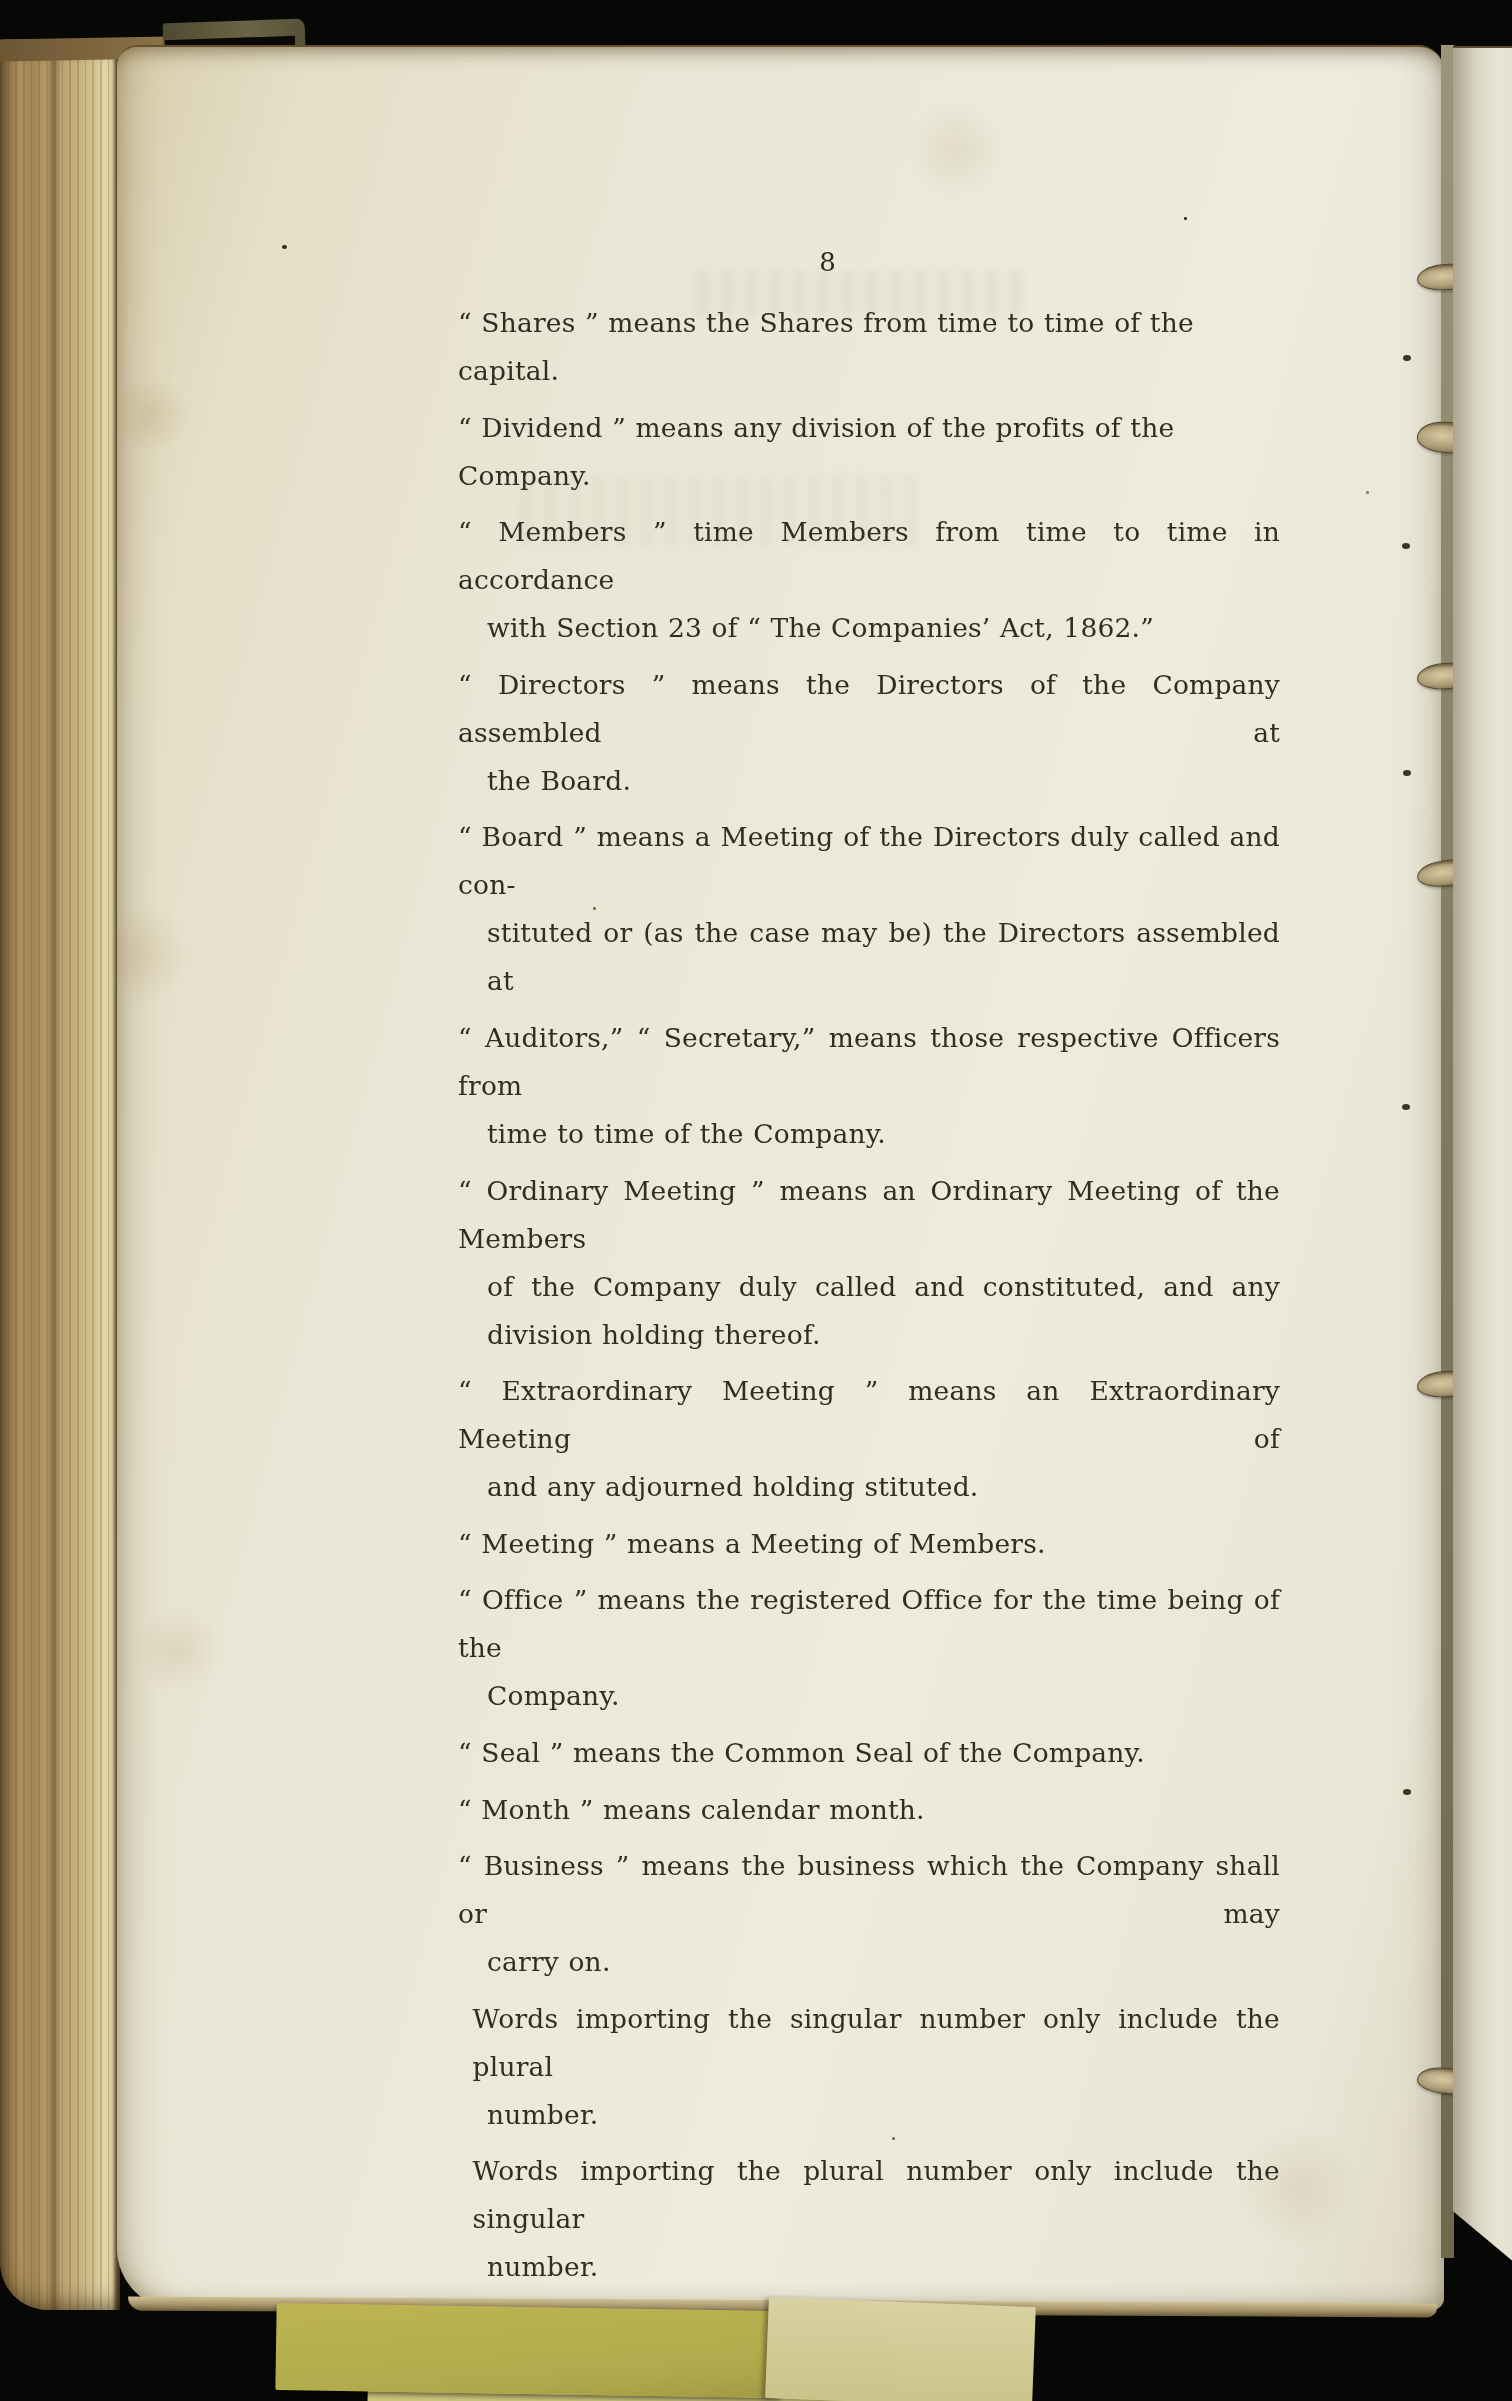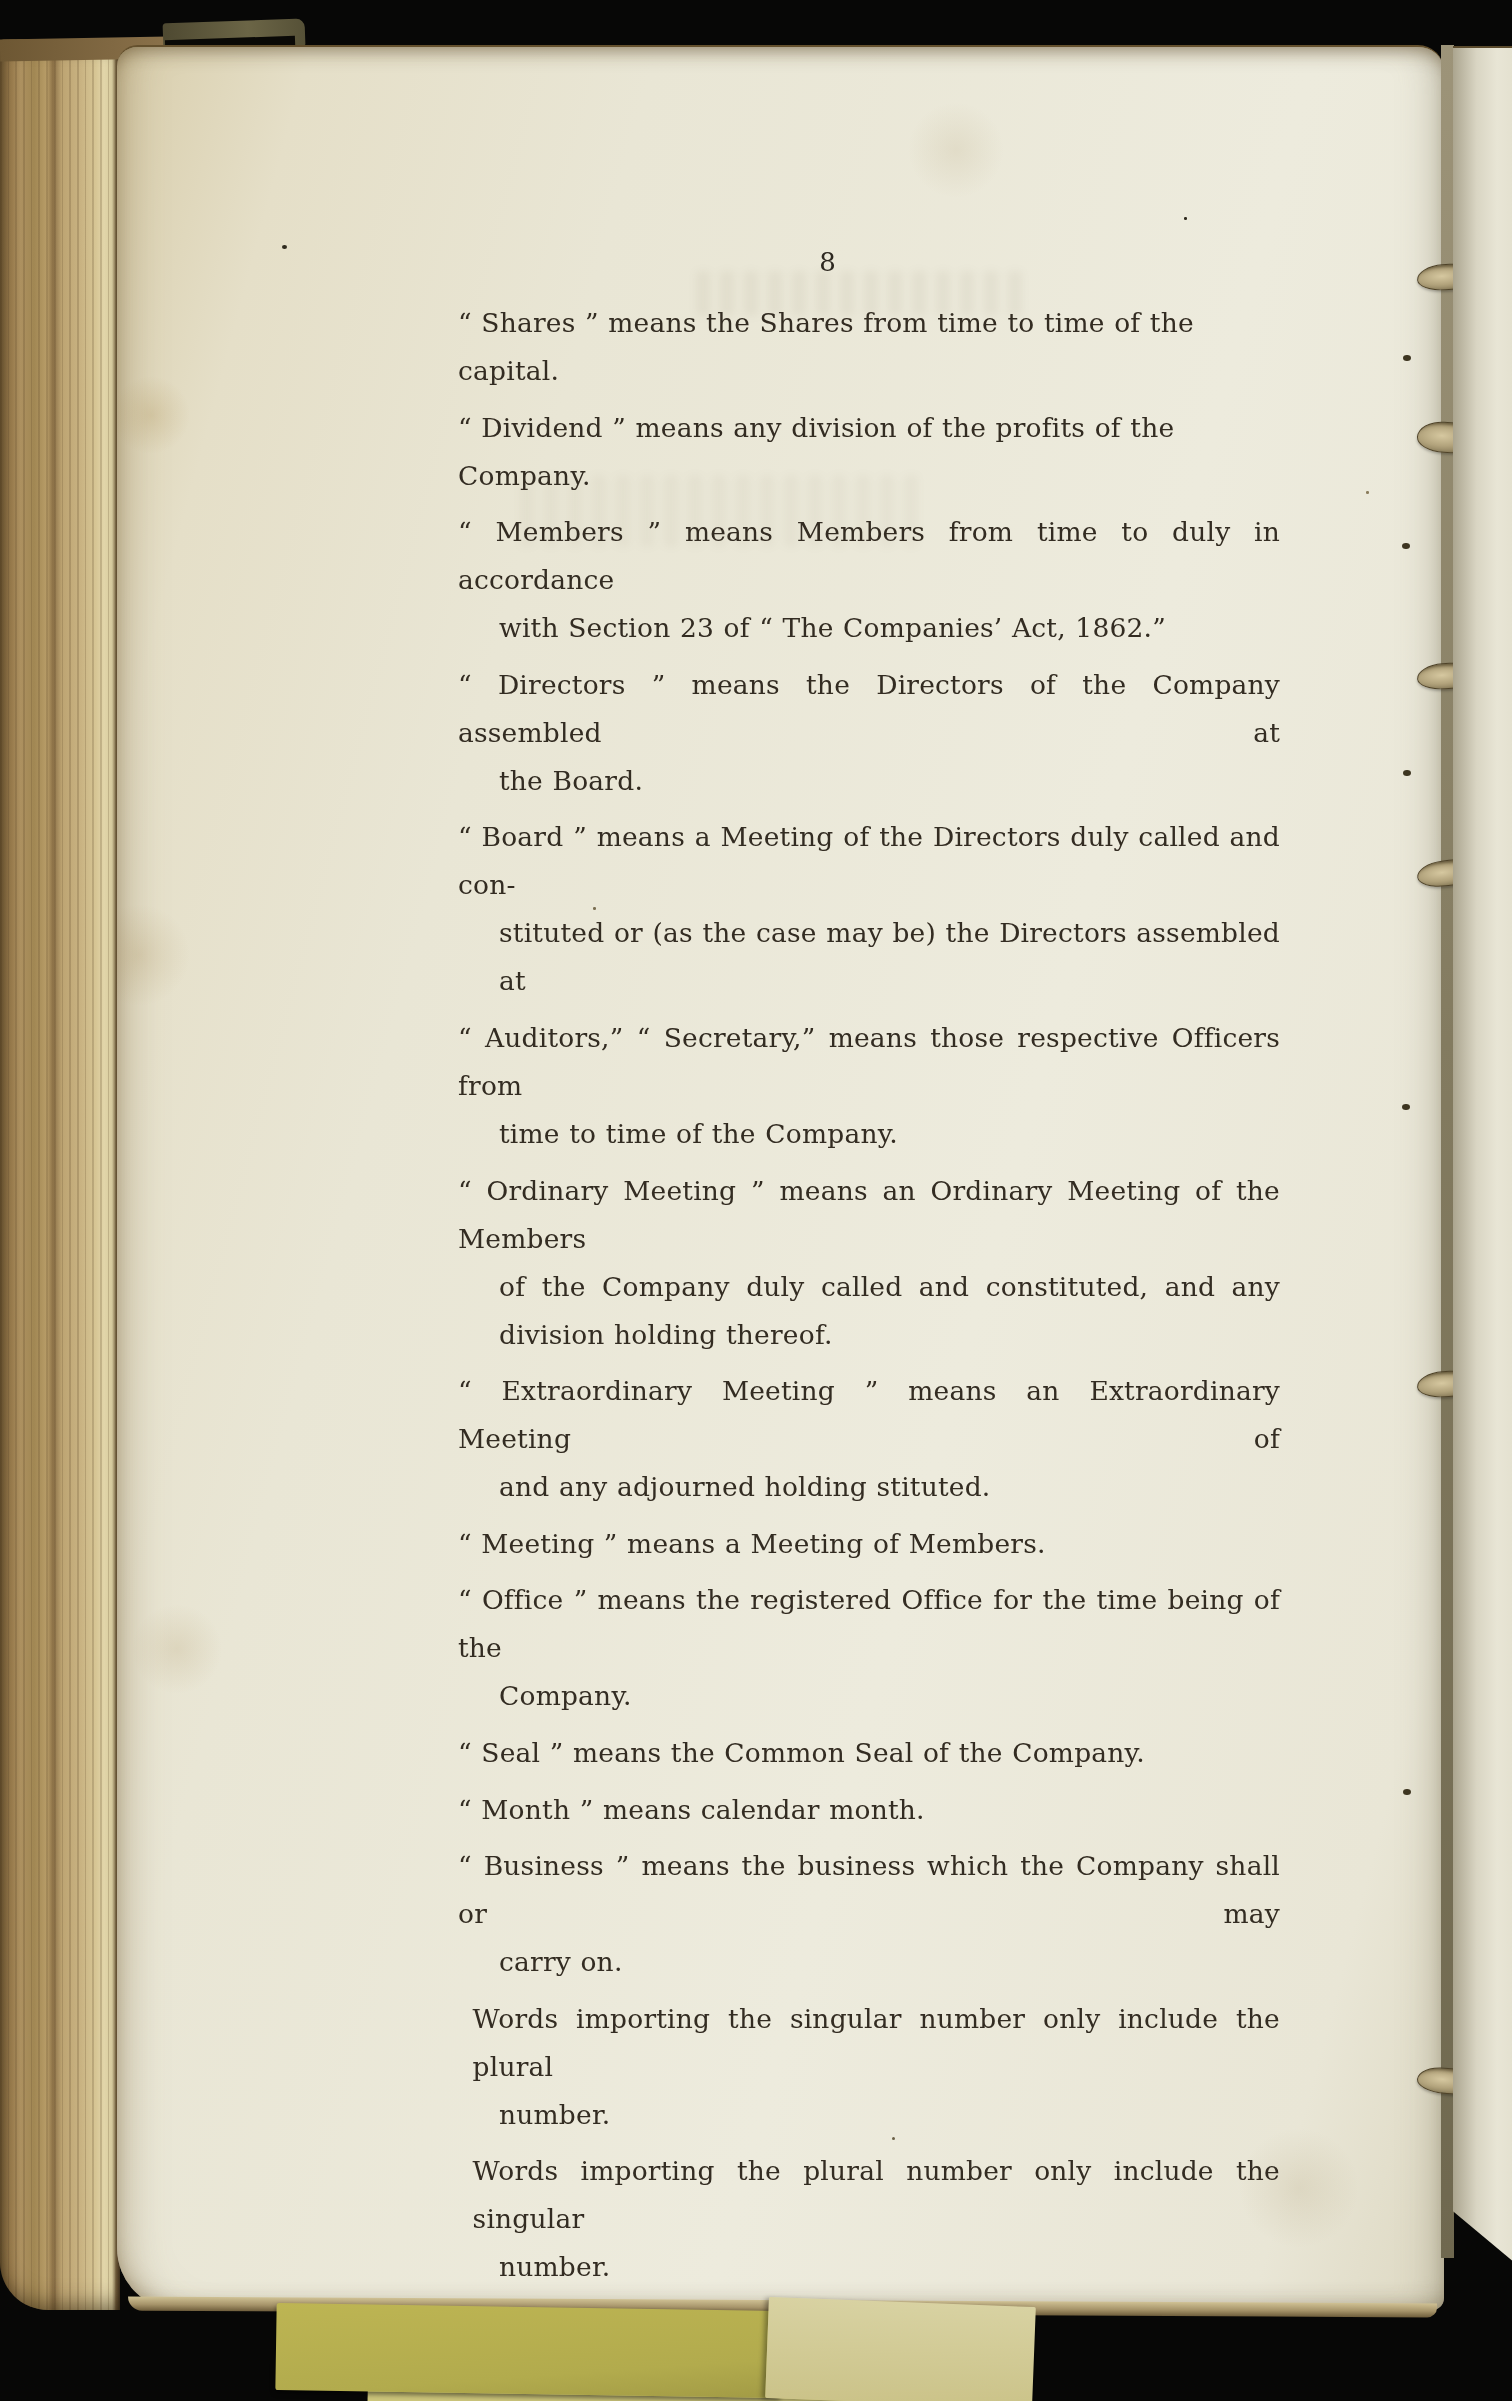--- a/index.html
+++ b/index.html
@@ -79,21 +79,21 @@
     font-size:26px;color:#2d2820;
   }
 
   
   .text-block{
     position:absolute;left:341px;top:252px;width:822px;
     font-size:26.5px;color:#332c22;letter-spacing:0.2px;word-spacing:0.9px;
   }
   .def-item{margin-bottom:8.6px;}
   .def-line{line-height:48px;}
-  .def-line.cont{margin-left:41px;}
+  .def-line.cont{margin-left:29px;}
   .def-line.nq{margin-left:14.6px;}
   .jfull{text-align:justify;text-align-last:justify;}
 
   
   .gutter{
     position:absolute;left:1441px;top:45px;width:13px;height:2213px;
     background:linear-gradient(180deg,#9d9479 0%,#837b60 45%,#6f684f 100%);
   }
   .stitch-knot{
     position:absolute;left:-24px;width:60px;height:24px;
@@ -156,21 +156,21 @@
 
     <div class="text-block">
       <div class="defs">
           <div class="def-item">
             <div class="def-line">“ Shares ” means the Shares from time to time of the capital.</div>
           </div>
           <div class="def-item">
             <div class="def-line">“ Dividend ” means any division of the profits of the Company.</div>
           </div>
           <div class="def-item">
-            <div class="def-line jfull">“ Members ” means Members from time to duly in accordance</div>
+            <div class="def-line jfull">“ Members ” time Members from time to time in accordance</div>
             <div class="def-line cont">with Section 23 of “ The Companies’ Act, 1862.”</div>
           </div>
           <div class="def-item">
             <div class="def-line jfull">“ Directors ” means the Directors of the Company assembled at</div>
             <div class="def-line cont">the Board.</div>
           </div>
           <div class="def-item">
             <div class="def-line jfull">“ Board ” means a Meeting of the Directors duly called and con-</div>
             <div class="def-line cont jfull">stituted or (as the case may be) the Directors assembled at</div>
           </div>

